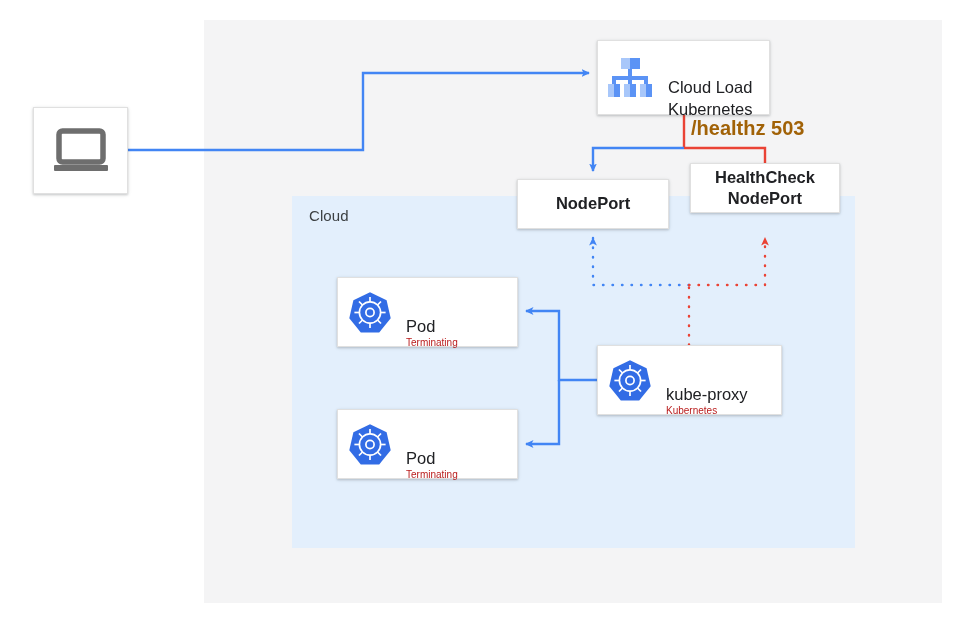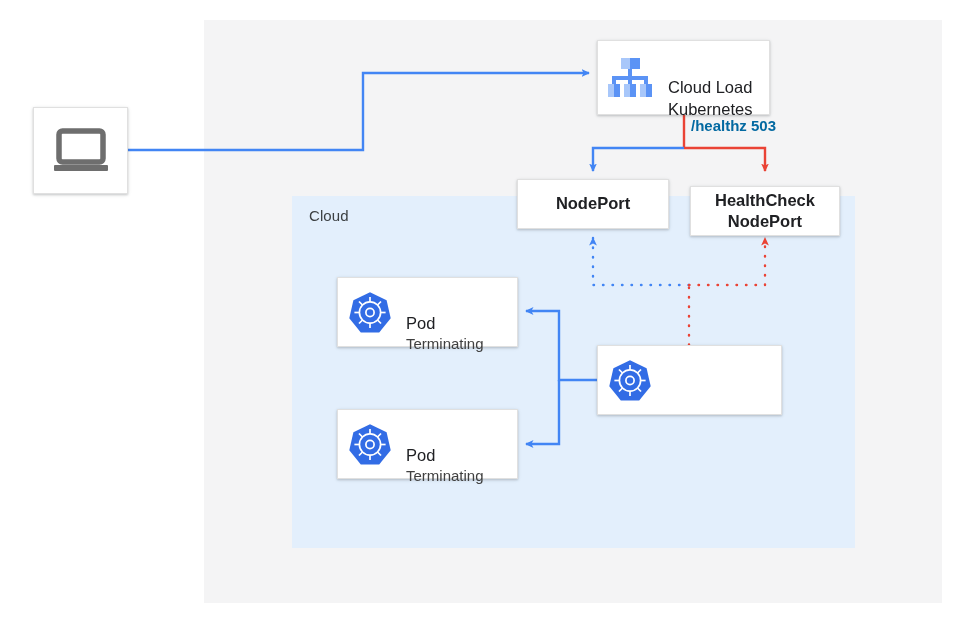--- a/index.html
+++ b/index.html
@@ -60,22 +60,22 @@
     justify-content: flex-start;
     line-height: 1.28;
     margin-top: 42px;
   }
   .card-title {
     font-size: 16.5px;
     color: #202124;
     white-space: nowrap;
   }
   .card-sub {
-    font-size: 15px;
-    color: #404040;
+    font-size: 10px;
+    color: #b91c1c;
     white-space: nowrap;
   }
   .card-bold {
     font-size: 16.5px;
     font-weight: bold;
     color: #202124;
     line-height: 1.3;
     white-space: nowrap;
   }
   
@@ -87,21 +87,21 @@
   #clb-box {
     left: 597px; top: 40px;
     width: 173px; height: 75px;
     padding-left: 8px;
   }
   #nodeport-box {
     left: 517px; top: 179px;
     width: 152px; height: 50px;
   }
   #hcnodeport-box {
-    left: 690px; top: 186px;
+    left: 690px; top: 163px;
     width: 150px; height: 50px;
   }
   #kubeproxy-box {
     left: 597px; top: 345px;
     width: 185px; height: 70px;
     padding-left: 10px;
   }
   #pod-box-1 {
     left: 337px; top: 277px;
     width: 181px; height: 70px;
@@ -116,23 +116,23 @@
     flex: 0 0 auto;
     display: flex;
     align-items: center;
     justify-content: center;
     margin-right: 14px;
   }
   
   .healthz-label {
     position: absolute;
     left: 691px; top: 117px;
-    font-size: 15px;
+    font-size: 20px;
     font-weight: bold;
-    color: #0369a1;
+    color: #a16207;
     white-space: nowrap;
   }
   
   #wires {
     position: absolute;
     left: 0; top: 0;
     width: 965px; height: 623px;
     pointer-events: none;
   }
 </style>
@@ -284,15 +284,19 @@
           <line x1="22" y1="33.1" x2="22" y2="38.1"></line>
           <line x1="6.4" y1="22.5" x2="11.4" y2="22.5"></line>
           <line x1="32.6" y1="22.5" x2="37.6" y2="22.5"></line>
           <line x1="11" y1="11.5" x2="14.5" y2="15"></line>
           <line x1="29.5" y1="30" x2="33" y2="33.5"></line>
           <line x1="33" y1="11.5" x2="29.5" y2="15"></line>
           <line x1="14.5" y1="30" x2="11" y2="33.5"></line>
         </g>
       </svg>
     </span>
+    <span class="card-text">
+      <span class="card-title">kube-proxy</span>
+      <span class="card-sub">Kubernetes</span>
+    </span>
   </div>
 
 </div>
 
 </body></html>

